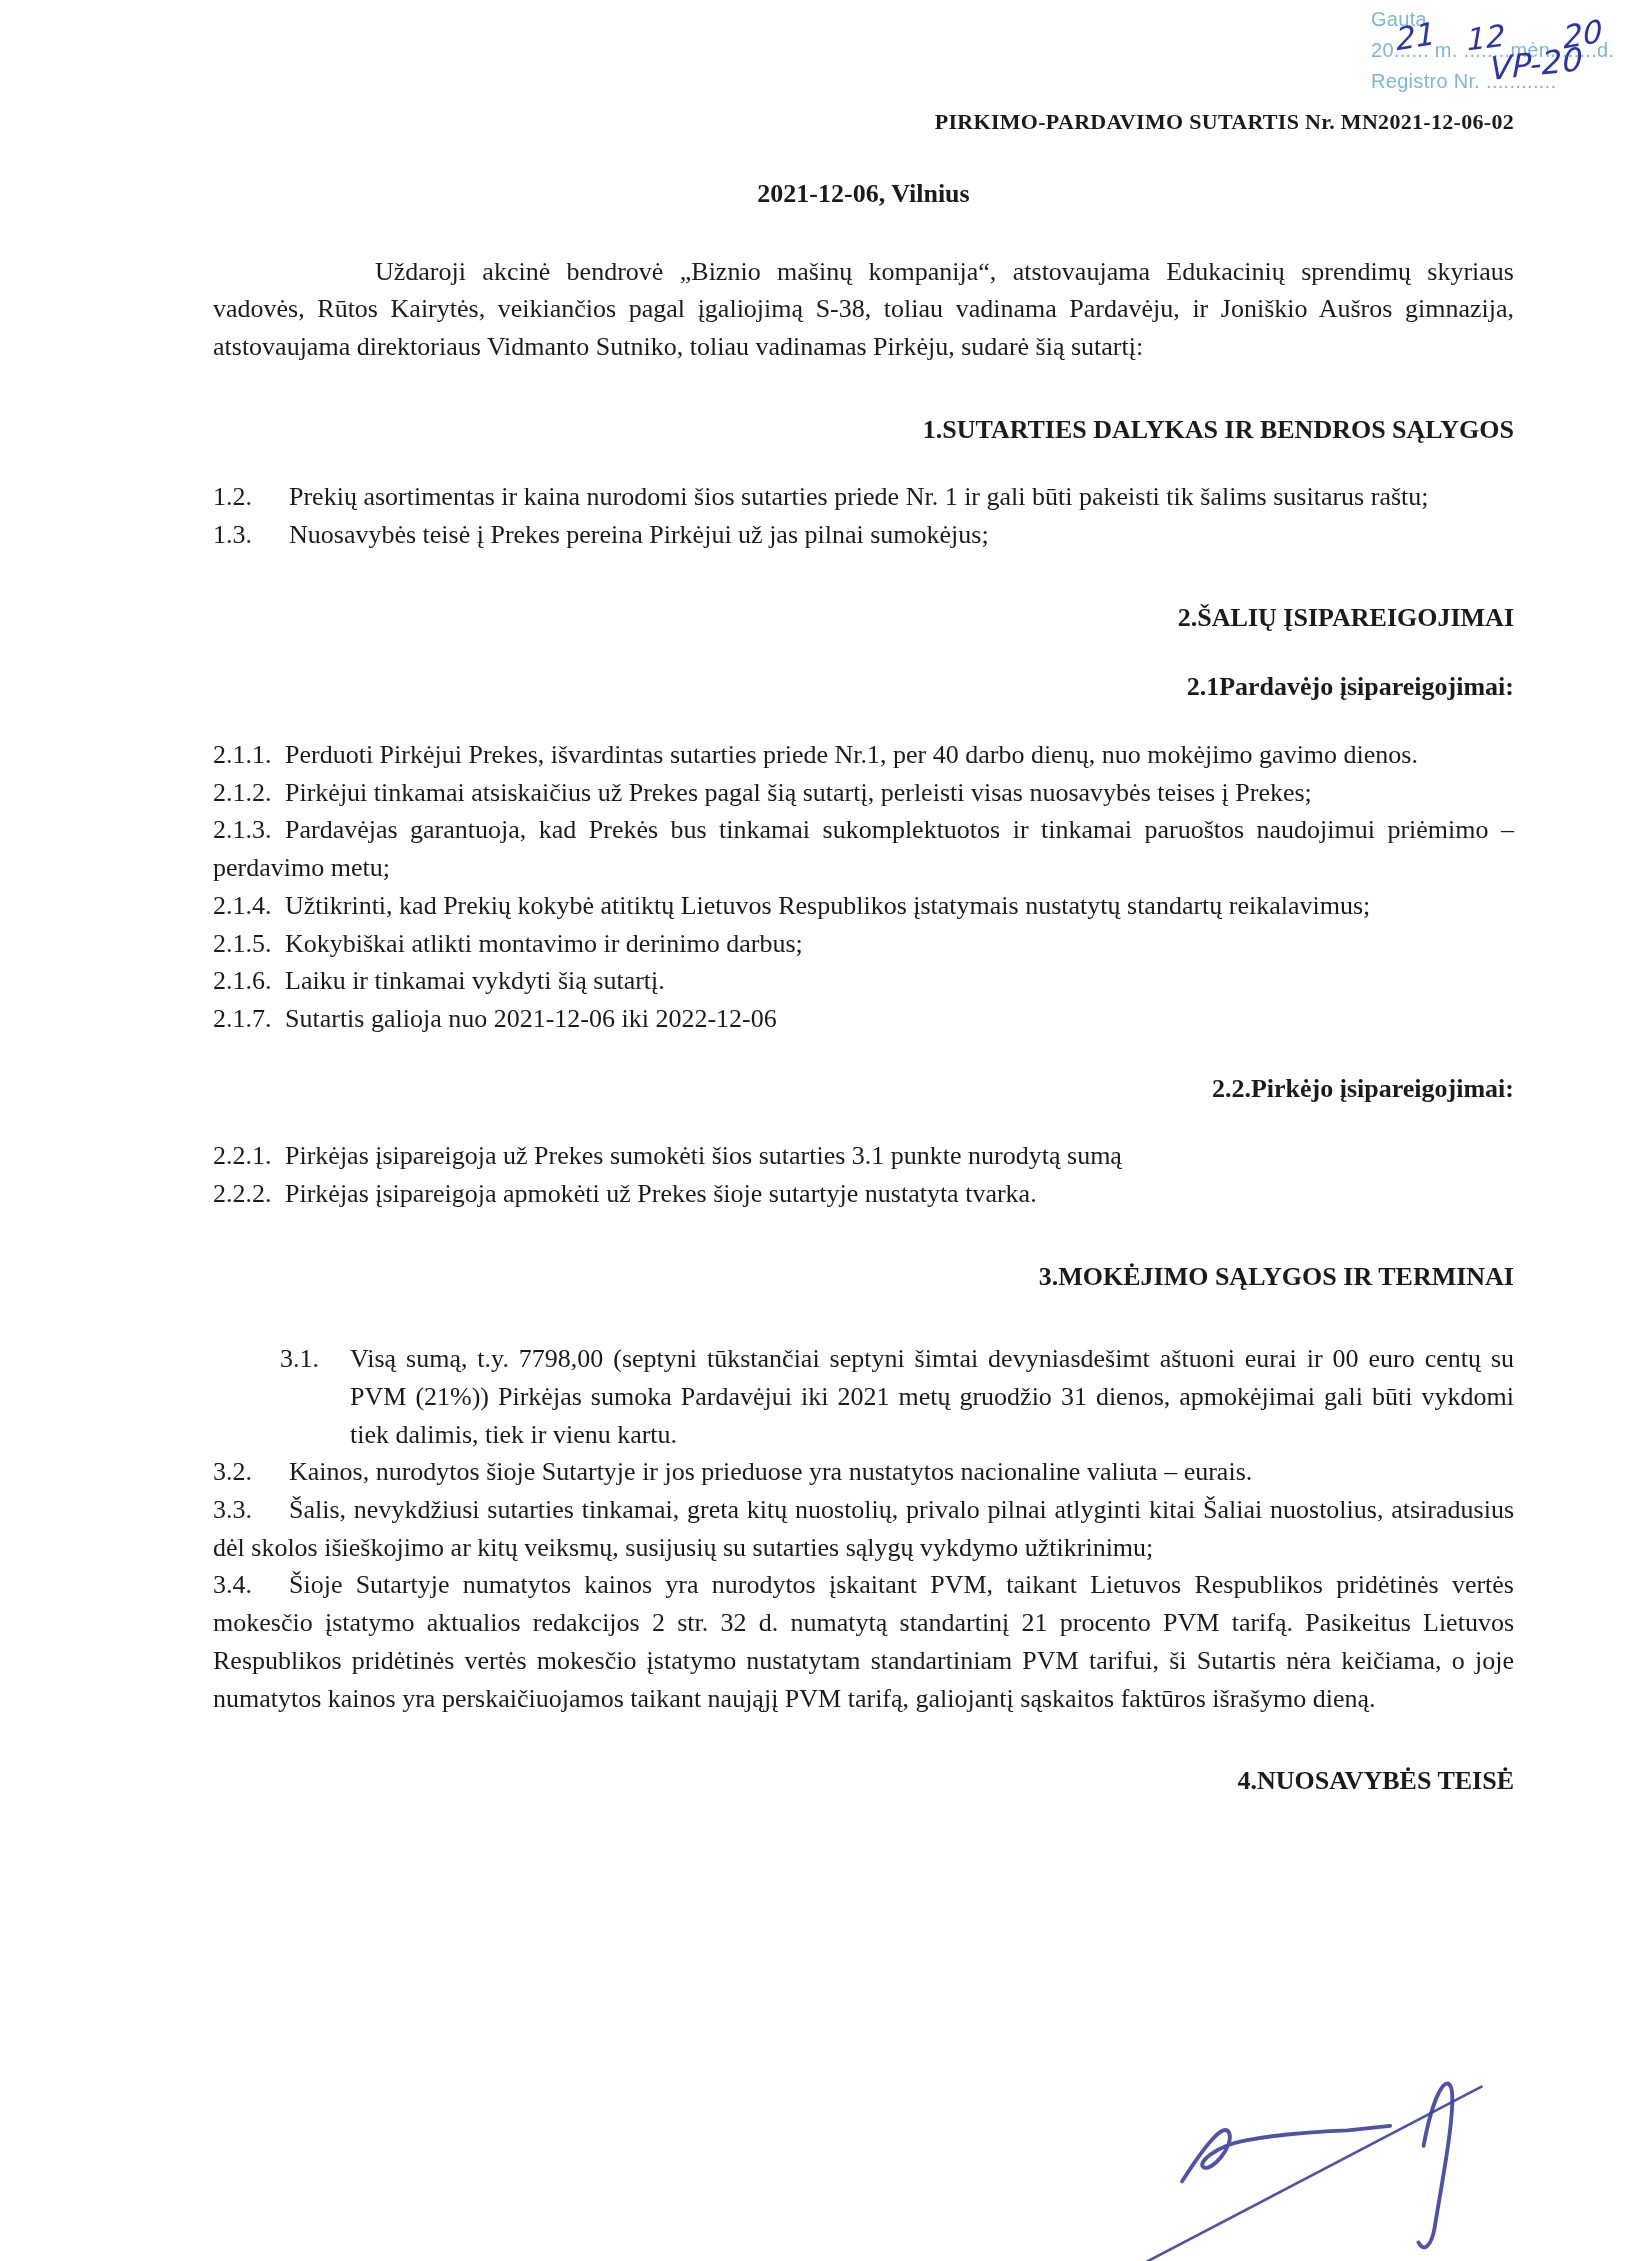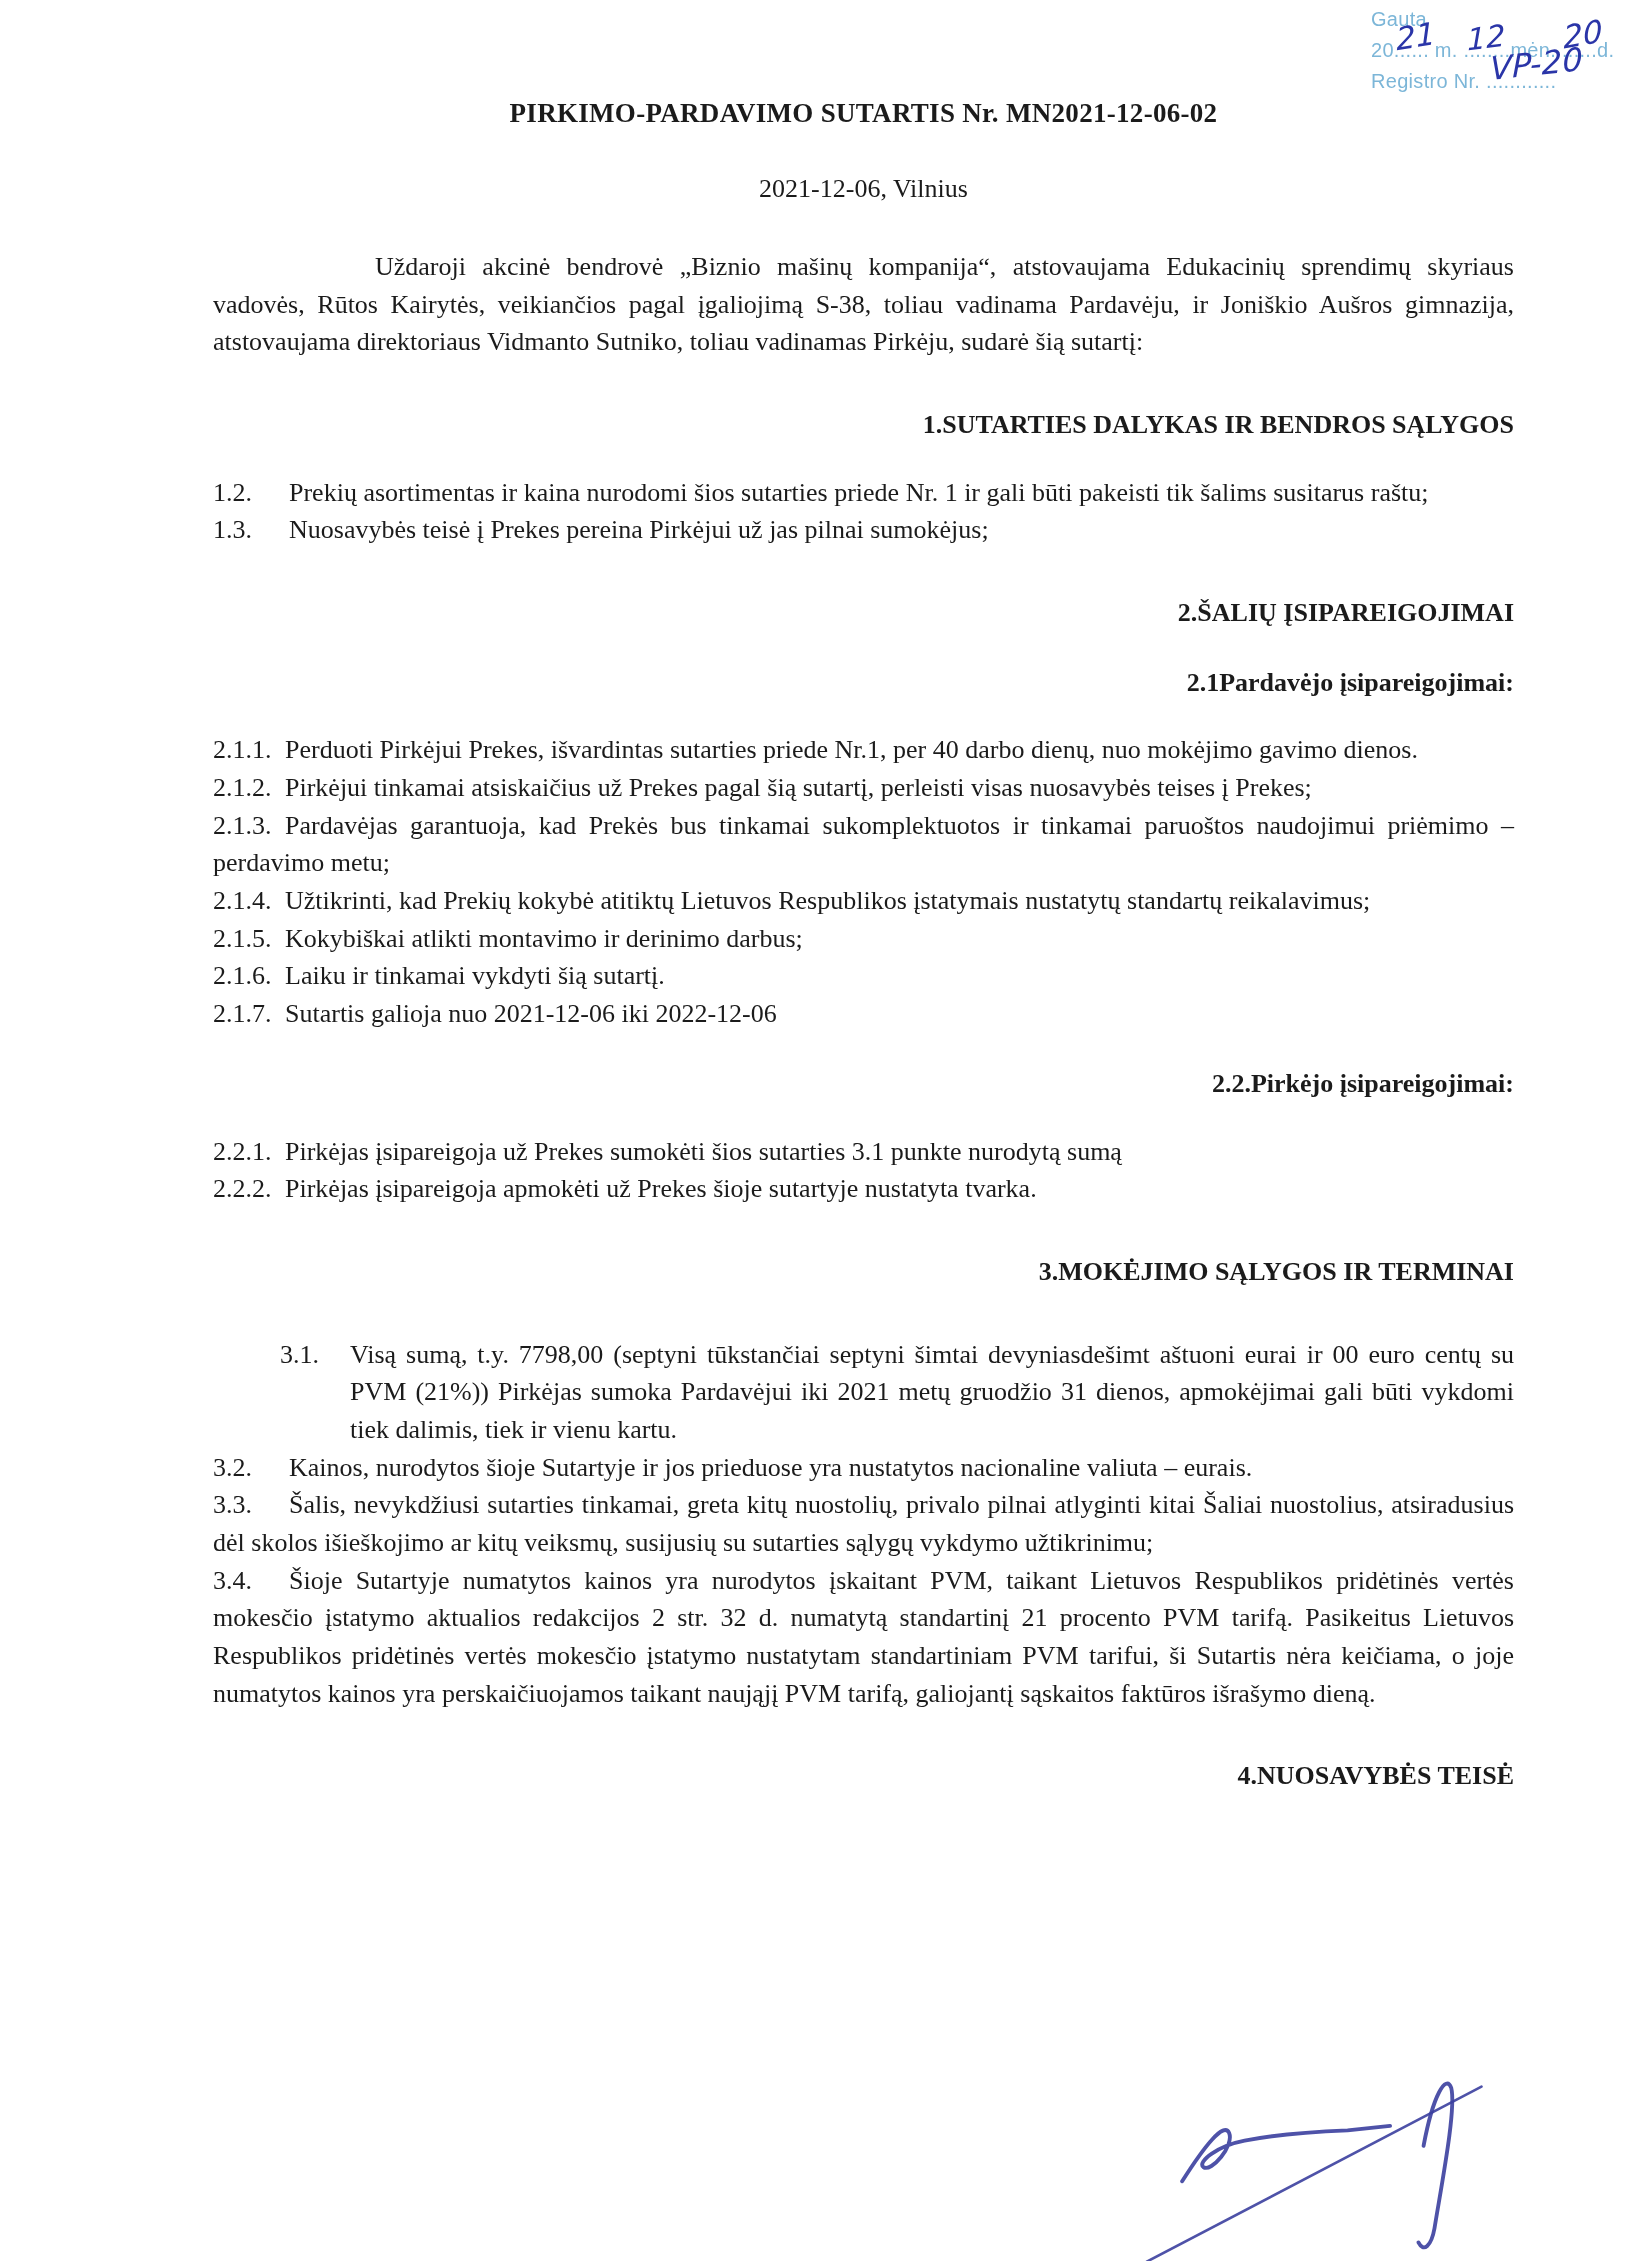--- a/index.html
+++ b/index.html
@@ -19,29 +19,30 @@
   }
   .content {
     position: absolute;
     left: 213px;
     top: 61px;
     width: 1301px;
   }
   p { margin: 0; text-align: right; }
 
   .title {
-    text-align: center;
+    text-align: right;
     font-weight: 700;
-    font-size: 27px;
+    font-size: 22px;
     letter-spacing: 0.3px;
-    margin-top: 33px;
+    margin-top: 45px;
   }
   .dateline {
     text-align: center;
     margin-top: 37px;
+    font-weight: bold;
   }
   .intro {
     margin-top: 40px;
     text-align: justify;
     text-indent: 162px;
   }
   .h {
     font-weight: 700;
     margin-top: 45px;
     margin-bottom: 30px;

